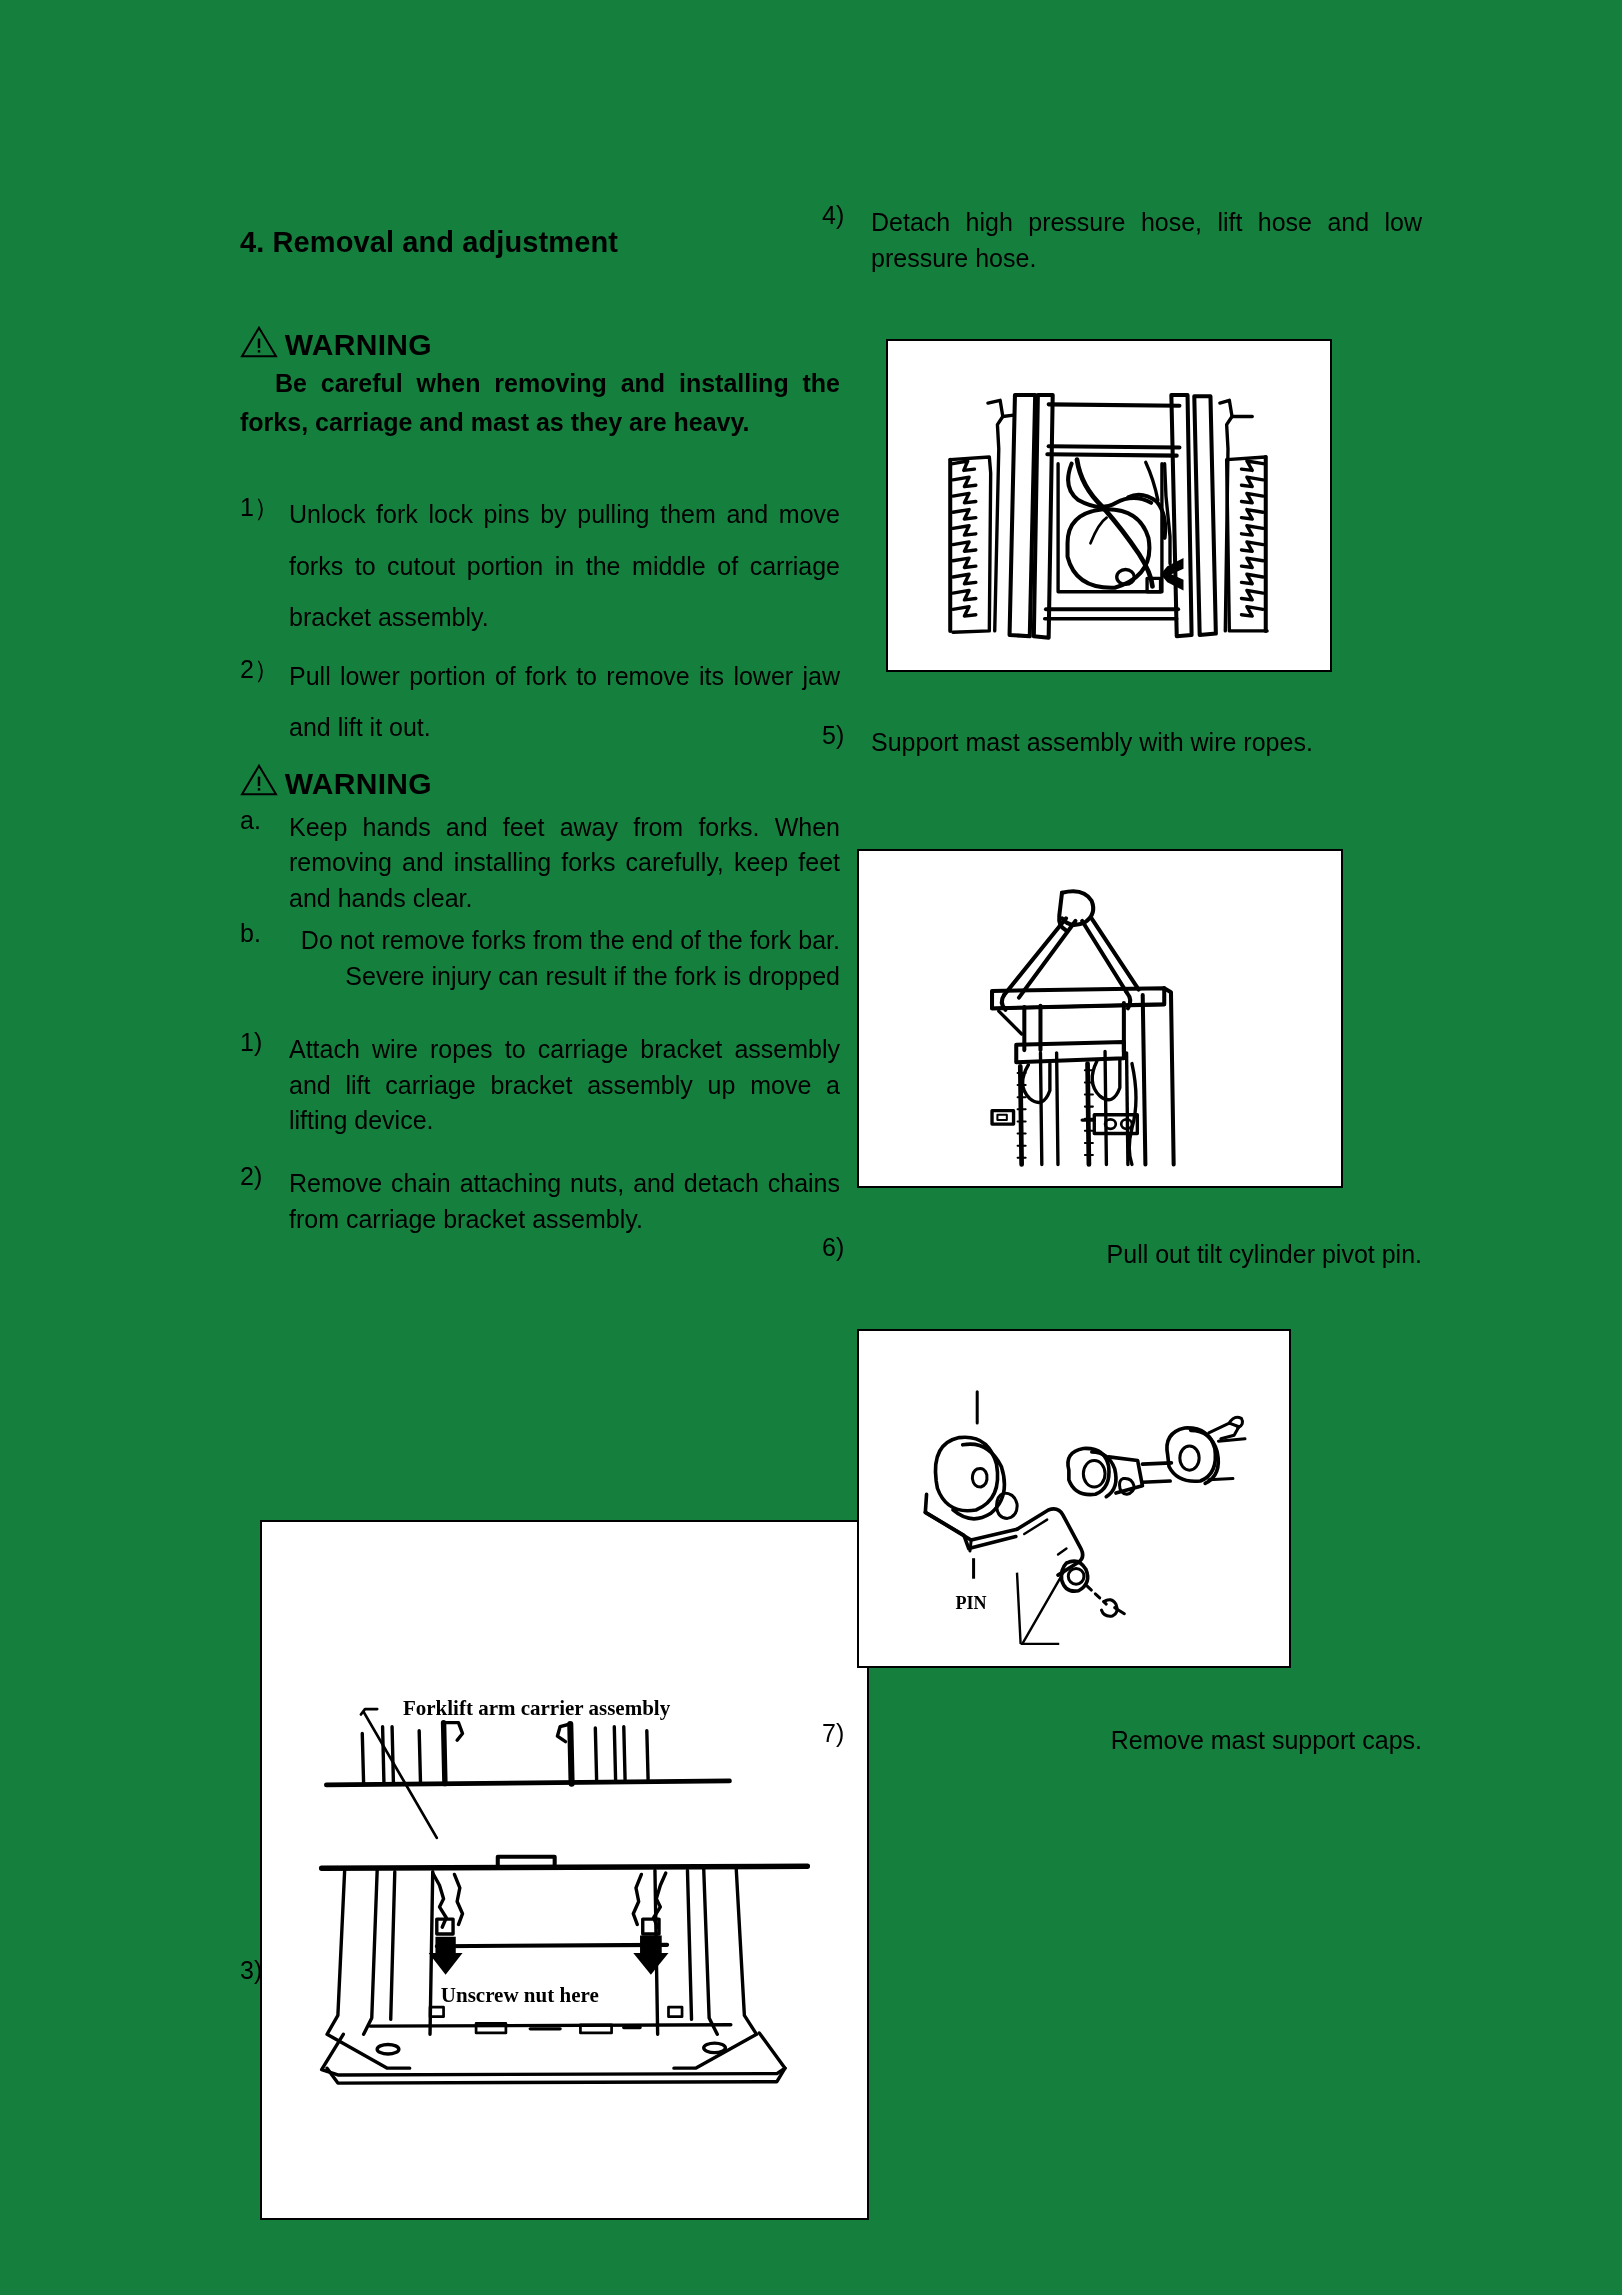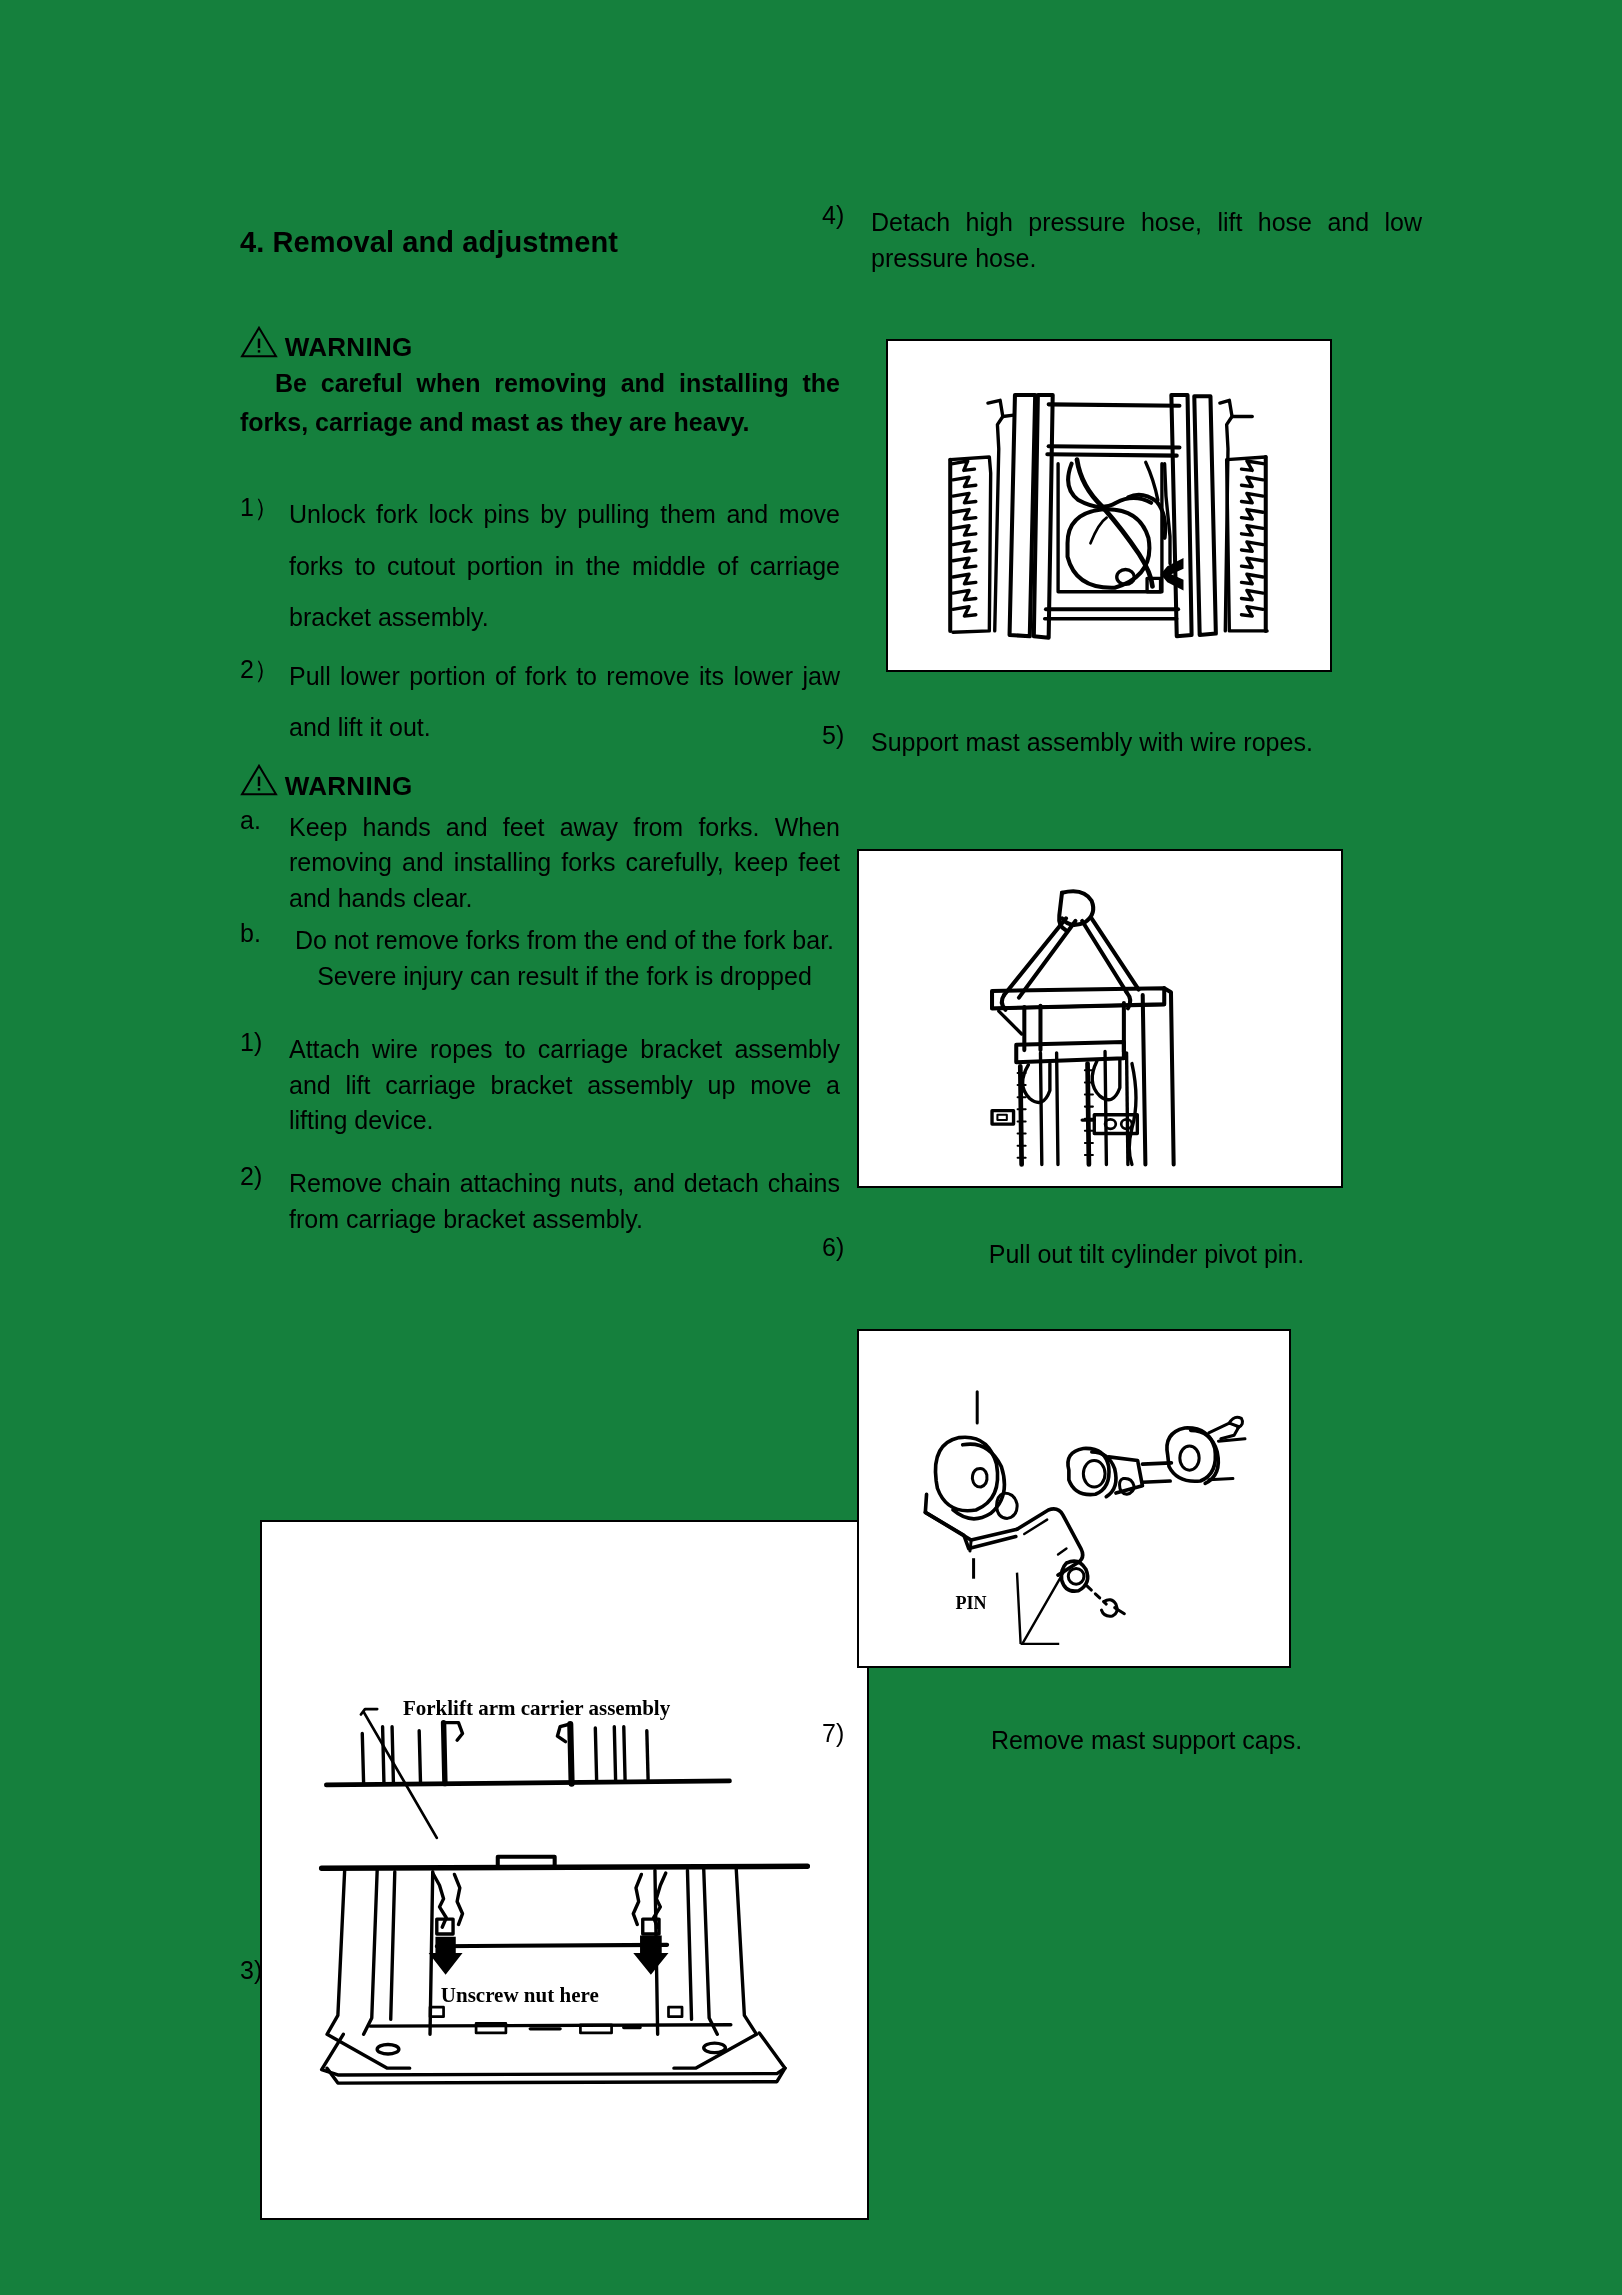--- a/index.html
+++ b/index.html
@@ -54,21 +54,21 @@
     gap: 6.8px;
     margin: 0 0 5.5px 0;
   }
   .warn-tri {
     width: 38px;
     height: 34px;
     display: block;
     flex: 0 0 auto;
   }
   .warn-label {
-    font-size: 26px;
+    font-size: 30px;
     font-weight: bold;
     letter-spacing: 0.3px;
     line-height: 1;
     position: relative;
     top: 1.4px;
   }
   .warn-body {
     font-size: 25px;
     font-weight: bold;
     line-height: 1.56;
@@ -89,21 +89,21 @@
     flex: 0 0 auto;
     width: 49px;
     white-space: pre;
   }
   .item .body {
     flex: 1 1 auto;
     text-align: justify;
     text-justify: inter-word;
     margin-top: 7px;
   }
-  .item .body.noj { text-align: center; }
+  .item .body.noj { text-align: right; }
 
   .gap-sm { height: 9.5px; }
   .gap-md { height: 20.4px; }
   .gap-lg { height: 31px; }
 
   .loose { line-height: 2.06; }
   .tight { line-height: 1.42; }
 
   
   .figbox {

